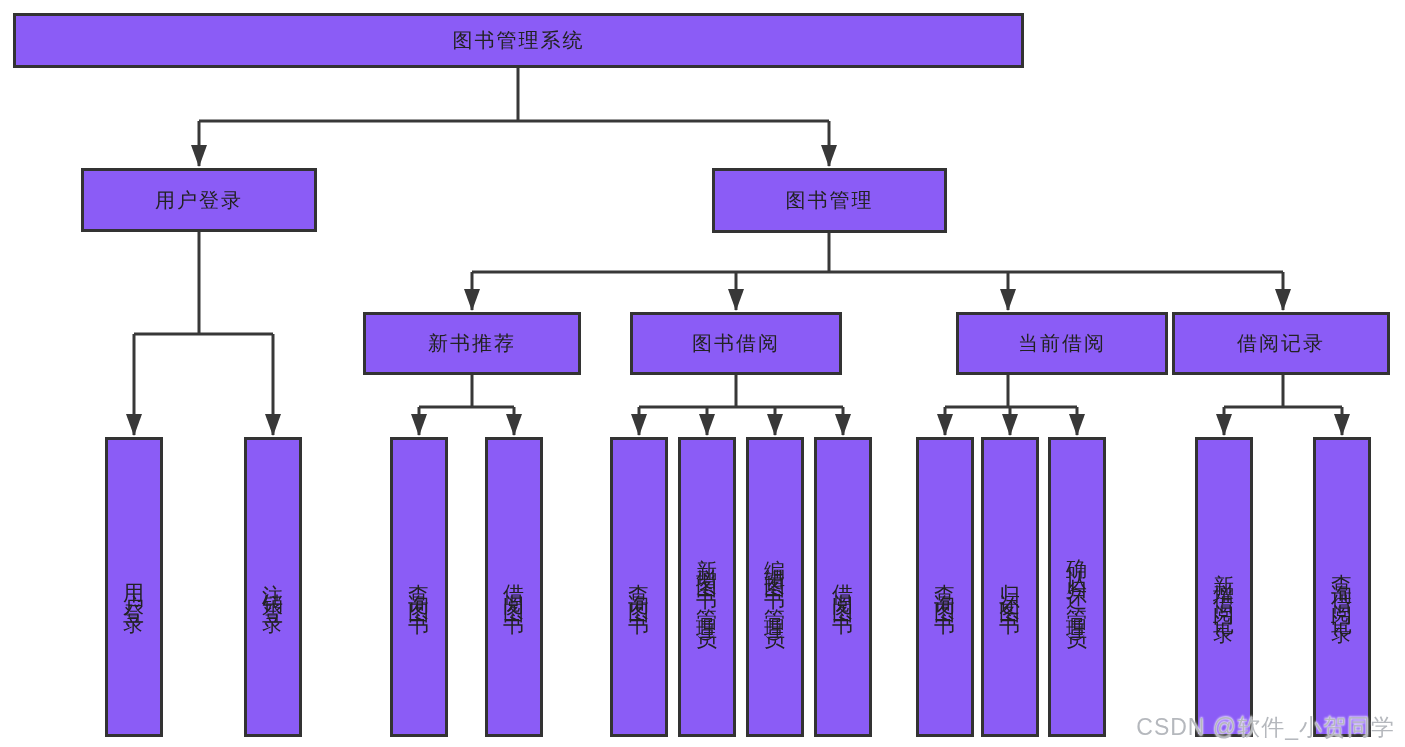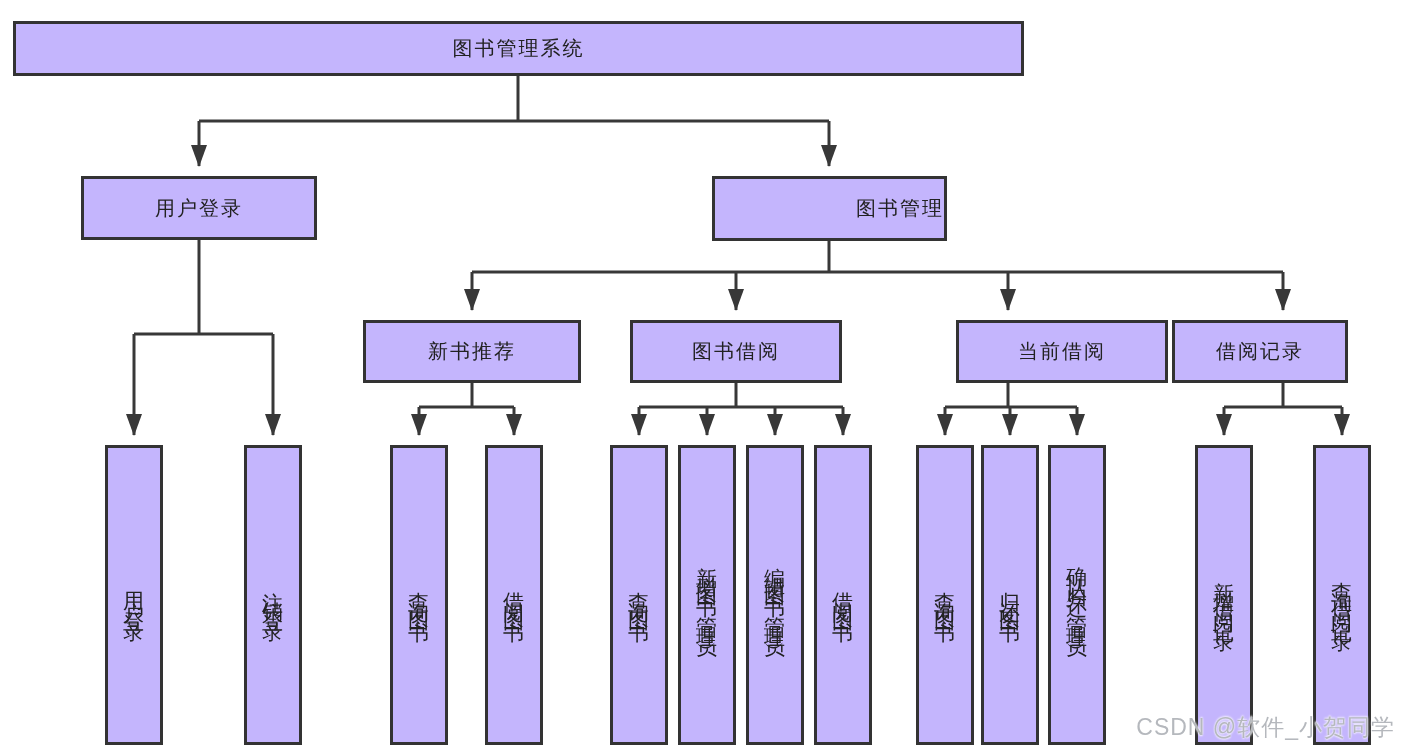--- a/index.html
+++ b/index.html
@@ -30,27 +30,26 @@
   .connector-layer path,
   .connector-layer line {
     stroke: var(--line);
     stroke-width: 3;
     fill: none;
   }
   .connector-layer marker path { fill: var(--line); stroke: none; }
 
   .node {
     position: absolute;
-    background: #c4b5fd;
+    background: #8b5cf6;
     border: 3px solid var(--border);
     display: flex;
     align-items: center;
     justify-content: center;
     color: var(--text);
-    margin-top: 8px;
   }
   .h-label {
     font-size: 20px;
     letter-spacing: 2px;
     white-space: nowrap;
   }
   .v-label {
     writing-mode: vertical-rl;
     text-orientation: mixed;
     font-size: 21px;
@@ -117,34 +116,34 @@
     <line x1="1342" y1="407" x2="1342" y2="435" marker-end="url(#arw)"></line>
   </svg>
 
   <div class="node" style="left:13px; top:13px; width:1011px; height:55px;">
     <span class="h-label">图书管理系统</span>
   </div>
 
   <div class="node" style="left:81px; top:168px; width:236px; height:64px;">
     <span class="h-label">用户登录</span>
   </div>
-  <div class="node" style="left:712px; top:168px; width:235px; height:65px;justify-content:flex-end;">
+  <div class="node" style="left:712px; top:168px; width:235px; height:65px;">
     <span class="h-label">图书管理</span>
   </div>
 
   <div class="node" style="left:363px; top:312px; width:218px; height:63px;">
     <span class="h-label">新书推荐</span>
   </div>
   <div class="node" style="left:630px; top:312px; width:212px; height:63px;">
     <span class="h-label">图书借阅</span>
   </div>
   <div class="node" style="left:956px; top:312px; width:212px; height:63px;">
     <span class="h-label">当前借阅</span>
   </div>
-  <div class="node" style="left:1172px; top:312px; width:176px; height:63px;">
+  <div class="node" style="left:1172px; top:312px; width:218px; height:63px;">
     <span class="h-label">借阅记录</span>
   </div>
 
   <div class="node" style="left:105px; top:437px; width:58px; height:300px;">
     <span class="v-label">用户登录</span>
   </div>
   <div class="node" style="left:244px; top:437px; width:58px; height:300px;">
     <span class="v-label">注销登录</span>
   </div>
 

